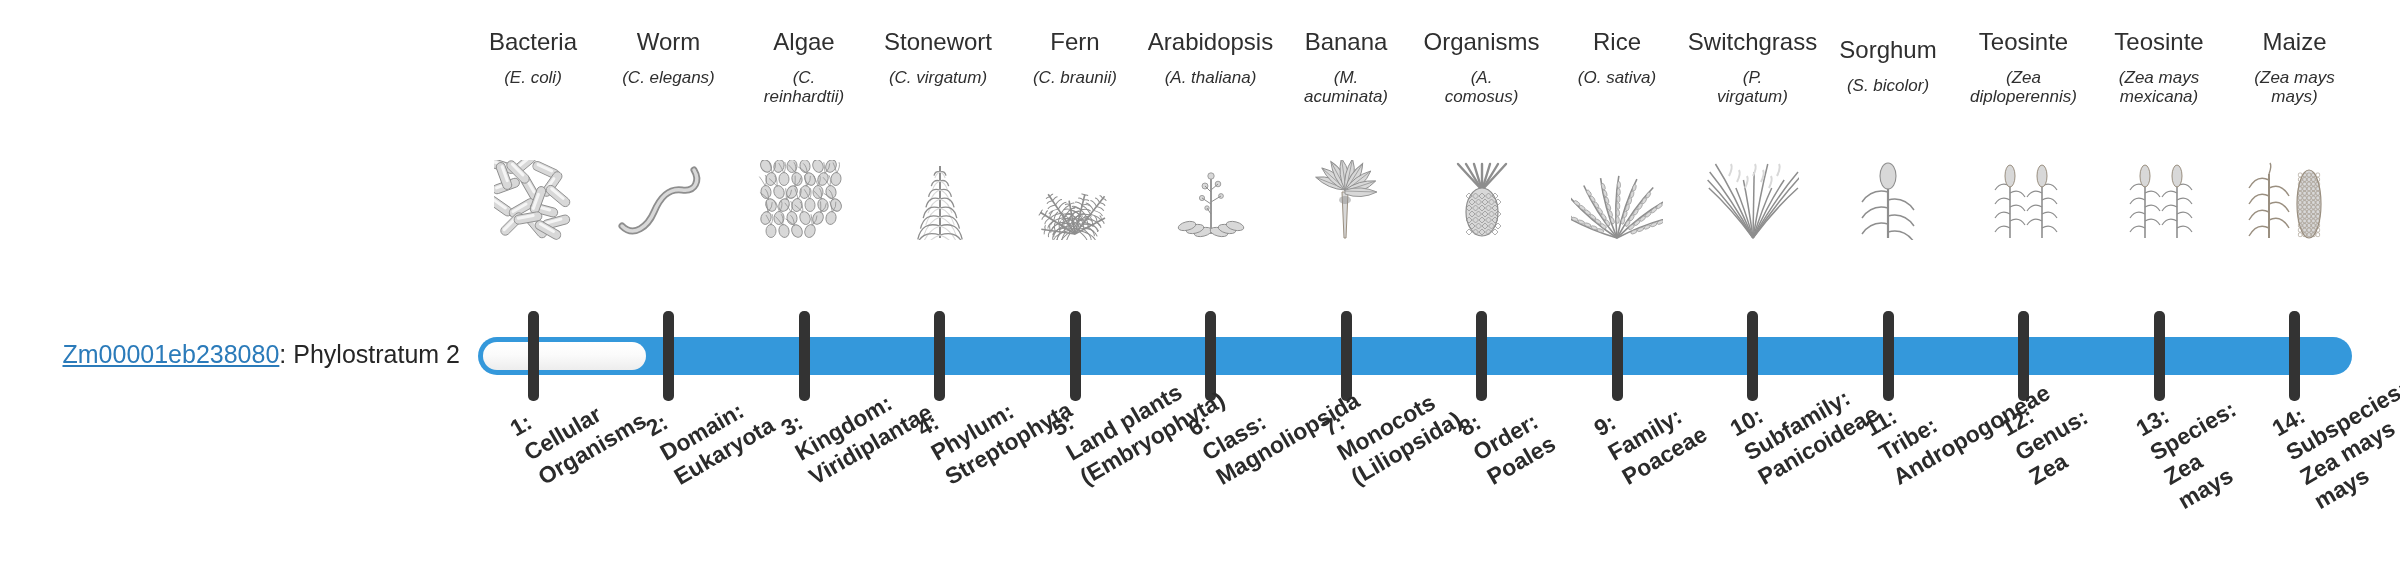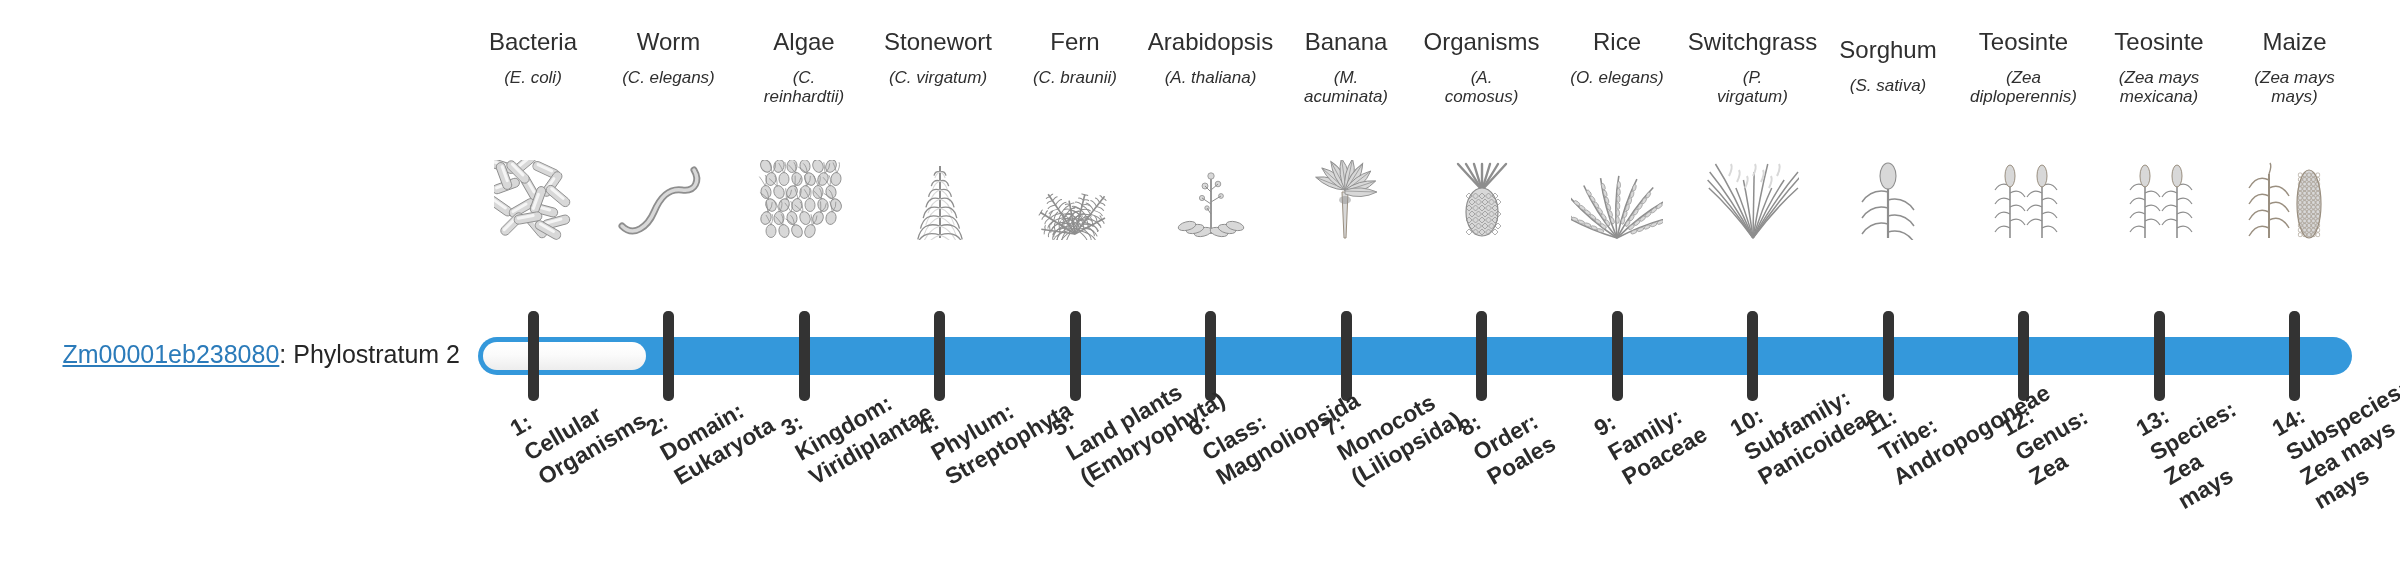--- a/index.html
+++ b/index.html
@@ -660,21 +660,21 @@
           <path d="M56 63 l3 3 l-3 3 l-3 -3 Z" fill="none" stroke="#8e8e8e" stroke-width="0.7"></path>
           <path d="M27 69 l3 3 l-3 3 l-3 -3 Z" fill="none" stroke="#8e8e8e" stroke-width="0.7"></path>
           <path d="M33.5 69 l3 3 l-3 3 l-3 -3 Z" fill="none" stroke="#8e8e8e" stroke-width="0.7"></path>
           <path d="M40 69 l3 3 l-3 3 l-3 -3 Z" fill="none" stroke="#8e8e8e" stroke-width="0.7"></path>
           <path d="M46.5 69 l3 3 l-3 3 l-3 -3 Z" fill="none" stroke="#8e8e8e" stroke-width="0.7"></path>
           <path d="M53 69 l3 3 l-3 3 l-3 -3 Z" fill="none" stroke="#8e8e8e" stroke-width="0.7"></path>
         </svg>
       </div>
       <div class="col" style="left: 1547px; text-align: center;">
         <div class="common-name">Rice</div>
-        <div class="sci-name">(O. elegans)</div>
+        <div class="sci-name">(O. sativa)</div>
       </div>
       <div class="organism" style="left: 1547px;">
         <svg width="92" height="80" viewBox="0 0 92 80">
           <g transform="translate(46,78) rotate(-70)">
                 <path d="M0 0 q-2 -34 4 -62" stroke="#8e8e8e" stroke-width="1.6" fill="none"></path>
             <ellipse cx="1.2600000000000002" cy="-18" rx="1.7" ry="3.4" fill="#d8d8d8" stroke="#8e8e8e" stroke-width="0.6"></ellipse>
             <ellipse cx="1.7500000000000002" cy="-25" rx="1.7" ry="3.4" fill="#d8d8d8" stroke="#8e8e8e" stroke-width="0.6"></ellipse>
             <ellipse cx="2.24" cy="-32" rx="1.7" ry="3.4" fill="#d8d8d8" stroke="#8e8e8e" stroke-width="0.6"></ellipse>
             <ellipse cx="2.7300000000000004" cy="-39" rx="1.7" ry="3.4" fill="#d8d8d8" stroke="#8e8e8e" stroke-width="0.6"></ellipse>
             <ellipse cx="3.22" cy="-46" rx="1.7" ry="3.4" fill="#d8d8d8" stroke="#8e8e8e" stroke-width="0.6"></ellipse>
@@ -777,21 +777,21 @@
           <path d="M30 22 q4 -8 2 -12" stroke="#d8d8d8" stroke-width="2" fill="none"></path>
           <path d="M38 28 q4 -8 2 -12" stroke="#d8d8d8" stroke-width="2" fill="none"></path>
           <path d="M46 16 q4 -8 2 -12" stroke="#d8d8d8" stroke-width="2" fill="none"></path>
           <path d="M54 22 q4 -8 2 -12" stroke="#d8d8d8" stroke-width="2" fill="none"></path>
           <path d="M62 28 q4 -8 2 -12" stroke="#d8d8d8" stroke-width="2" fill="none"></path>
           <path d="M70 16 q4 -8 2 -12" stroke="#d8d8d8" stroke-width="2" fill="none"></path>
         </svg>
       </div>
       <div class="col" style="left: 1818px; margin-top: 8px;">
         <div class="common-name">Sorghum</div>
-        <div class="sci-name">(S. sativa)</div>
+        <div class="sci-name">(S. bicolor)</div>
       </div>
       <div class="organism" style="left: 1818px;">
         <svg width="88" height="80" viewBox="0 0 88 80">
           <line x1="44" y1="78" x2="44" y2="22" stroke="#8e8e8e" stroke-width="2.2"></line>
                <ellipse cx="44" cy="16" rx="8" ry="13" fill="#d8d8d8" stroke="#8e8e8e" stroke-width="1.1"></ellipse>
           <path d="M44 32 q-16 -4 -26 10" stroke="#8e8e8e" stroke-width="1.5" fill="none"></path>
           <path d="M44 40 q16 -4 26 10" stroke="#8e8e8e" stroke-width="1.5" fill="none"></path>
           <path d="M44 48 q-16 -4 -26 10" stroke="#8e8e8e" stroke-width="1.5" fill="none"></path>
           <path d="M44 56 q16 -4 26 10" stroke="#8e8e8e" stroke-width="1.5" fill="none"></path>
           <path d="M44 64 q-16 -4 -26 10" stroke="#8e8e8e" stroke-width="1.5" fill="none"></path>

